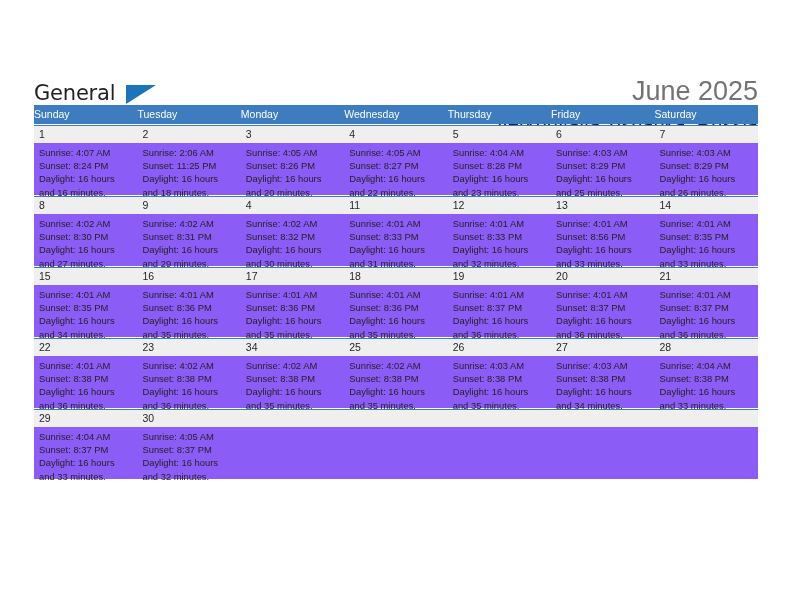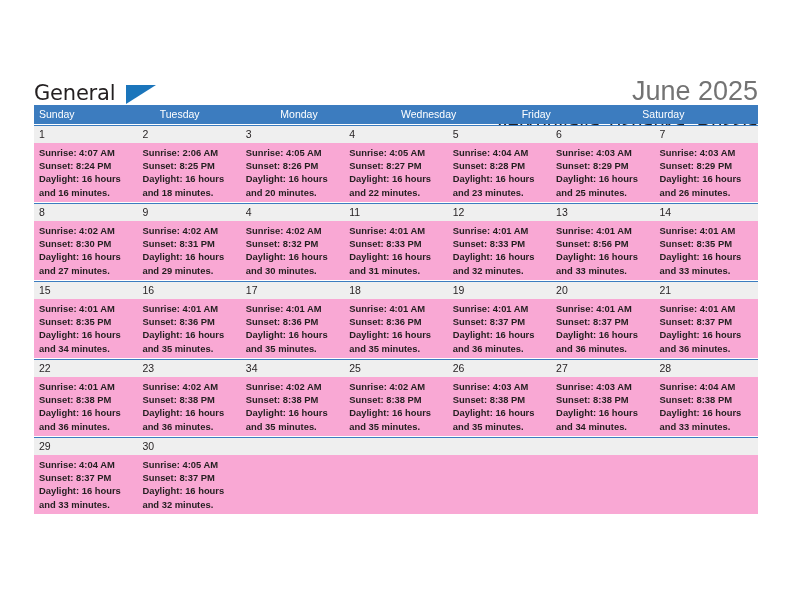--- a/index.html
+++ b/index.html
@@ -102,40 +102,38 @@
   .weekdays {
     display: flex;
     background: #3c7cbf;
     height: 19px;
   }
   .weekday {
     flex: 1 1 0;
     color: #ffffff;
     font-size: 10.5px;
     line-height: 19px;
-    padding-left: 5px;
     box-sizing: border-box;
     white-space: nowrap;
     overflow: hidden;
   }
 
   .week {
     margin-top: 1px;
   }
   .week-datebar {
     display: flex;
     background: #efefef;
     height: 17px;
     border-top: 1px solid #3c7cbf;
   }
   .week-body {
     display: flex;
-    height: 59px;
-    background: #f9a8d4;
-    font-weight: bold;
+    height: 52px;
+    background: #8b5cf6;
   }
   .daynum {
     flex: 1 1 0;
     font-size: 10.5px;
     line-height: 16px;
     padding-left: 5px;
     box-sizing: border-box;
     color: #231f20;
   }
   .daycell {
@@ -173,20 +171,21 @@
 
   </div>
 
   <div class="calendar">
 
     <div class="weekdays">
       <div class="weekday">Sunday</div>
       <div class="weekday">Tuesday</div>
       <div class="weekday">Monday</div>
       <div class="weekday">Wednesday</div>
+      <div class="weekday">Thursday</div>
       <div class="weekday">Friday</div>
       <div class="weekday">Saturday</div>
     </div>
 
     <div class="week">
       <div class="week-datebar">
         <div class="daynum">1</div>
         <div class="daynum">2</div>
         <div class="daynum">3</div>
         <div class="daynum">4</div>
@@ -196,21 +195,21 @@
       </div>
       <div class="week-body">
         <div class="daycell">
           <div>Sunrise: 4:07 AM</div>
           <div>Sunset: 8:24 PM</div>
           <div>Daylight: 16 hours</div>
           <div>and 16 minutes.</div>
         </div>
         <div class="daycell">
           <div>Sunrise: 2:06 AM</div>
-          <div>Sunset: 8:25 PM</div>
+          <div>Sunset: 11:25 PM</div>
           <div>Daylight: 16 hours</div>
           <div>and 18 minutes.</div>
         </div>
         <div class="daycell">
           <div>Sunrise: 4:05 AM</div>
           <div>Sunset: 8:26 PM</div>
           <div>Daylight: 16 hours</div>
           <div>and 20 minutes.</div>
         </div>
         <div class="daycell">

